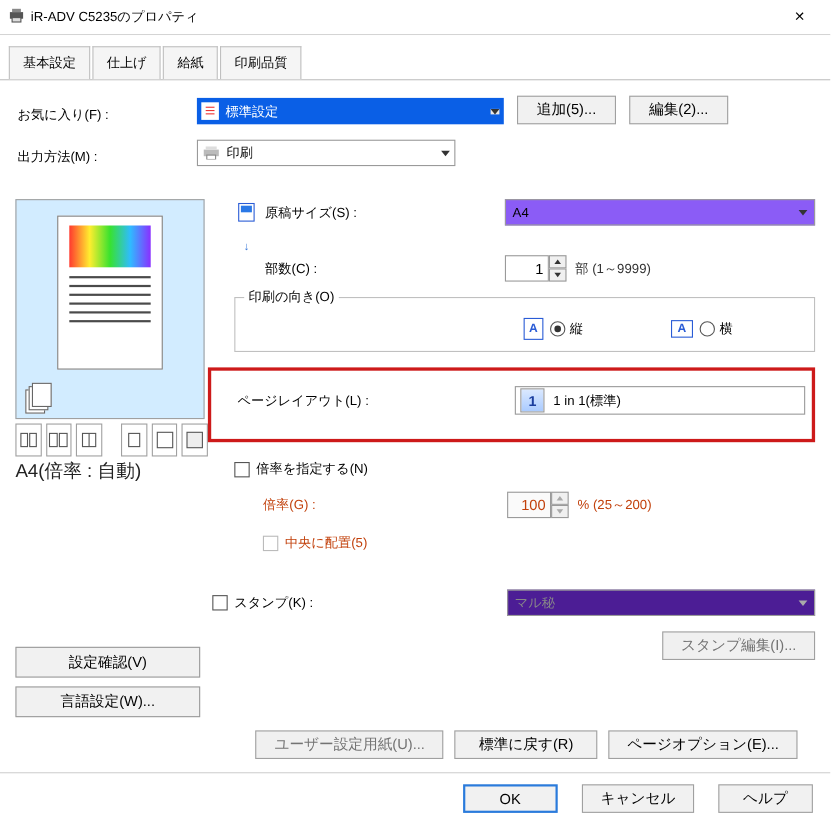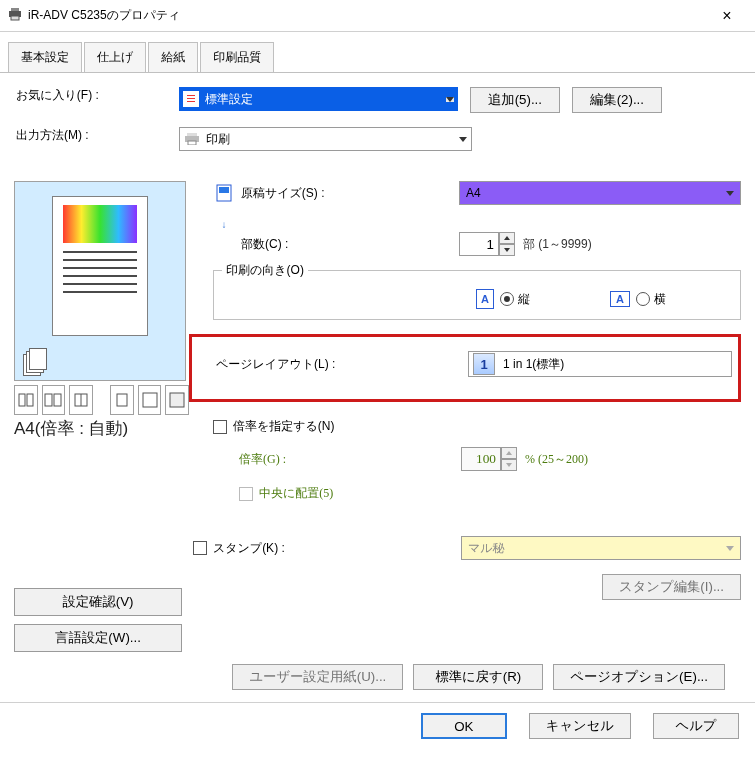--- a/index.html
+++ b/index.html
@@ -42,21 +42,21 @@
       background: #ffffff;
       position: relative;
       top: 1px;
     }
     
     .content {
       padding: 14px 14px 0 14px;
     }
     .row {
       display: flex;
-      align-items: flex-start;
+      align-items: flex-end;
       margin-bottom: 10px;
     }
     .label-col {
       width: 165px;
       padding-left: 2px;
     }
     
     .fav-select {
       display: flex;
       align-items: center;
@@ -85,21 +85,21 @@
       background: #f1f1f1;
       margin-left: 12px;
       cursor: default;
       display:inline-flex;align-items:center;justify-content:center;
       min-width:90px;
     }
     
     .plain-select {
       display: flex;
       align-items: center;
-      width: 293px;
+      width: 235px;
       height: 24px;
       border: 1px solid #9a9a9a;
       background: #ffffff;
       padding: 0 4px;
     }
     .plain-select .printer-mini {
       width: 16px; margin-right: 6px;
       display:flex;align-items:center;justify-content:center;
     }
     .plain-select .caret2 {
@@ -151,21 +151,21 @@
     
     .form-row{display:flex;align-items:center;margin-bottom:14px;}
     .form-row .lbl{display:flex;align-items:center;width:246px;}
     .form-row .lbl .ico{width:22px;display:flex;justify-content:center;margin-right:6px;}
     .ctl{flex:1;}
     .select{
       width:100%;height:24px;border:1px solid #9a9a9a;background:#8b5cf6;
       display:flex;align-items:center;padding:0 6px;
     }
     .select .caret2{margin-left:auto;border-left:4px solid transparent;border-right:4px solid transparent;border-top:5px solid #333;}
-    .select.disabled{background:#fef9c3;color:#888;}
+    .select.disabled{background:#4c1d95;color:#888;}
     .spinner{display:flex;align-items:center;}
     .spinner input{
       width:40px;height:24px;border:1px solid #9a9a9a;text-align:right;padding-right:4px;font-family:inherit;
     }
     .spinbtns{display:flex;flex-direction:column;margin-left:0;}
     .spinbtns .sb{width:16px;height:12px;border:1px solid #9a9a9a;background:#f0f0f0;display:flex;align-items:center;justify-content:center;}
     .spinbtns .sb .tri-up{border-left:3px solid transparent;border-right:3px solid transparent;border-bottom:4px solid #333;}
     .spinbtns .sb .tri-dn{border-left:3px solid transparent;border-right:3px solid transparent;border-top:4px solid #333;}
     .hint{margin-left:8px;color:#333;}
     
@@ -189,21 +189,21 @@
       flex:1;height:26px;border:1px solid #9a9a9a;background:#fff;display:flex;align-items:center;padding:0 4px;
     }
     .layout-icon{
       width:22px;height:22px;border:1px solid #999;background:linear-gradient(#dbe9ff,#aacbff);
       display:flex;align-items:center;justify-content:center;margin-right:8px;
       color:#1a3d9e;font-weight:bold;font-size:13px;
     }
     
     .chk{display:flex;align-items:center;gap:6px;margin-bottom:12px;}
     .chk .box{width:14px;height:14px;border:1px solid #555;background:#fff;}
-    .disabled-text{color:#4d7c0f;font-family:Liberation Serif, serif;}
+    .disabled-text{color:#c2410c;}
     .indent-sub{padding-left:26px;}
     
     .side-btn{display:block;width:168px;height:28px;border:1px solid #9a9a9a;background:#f1f1f1;margin-top:8px;text-align:center;line-height:26px;}
     
     .bottom-btns{display:flex;justify-content:flex-end;gap:10px;padding:12px 16px;}
     .bottom-btns .btn{margin-left:0;min-width:130px;}
     .btn.disabled{color:#737373;background:#f0f0f0;}
     
     .footer{
       border-top:1px solid #d0d0d0;

